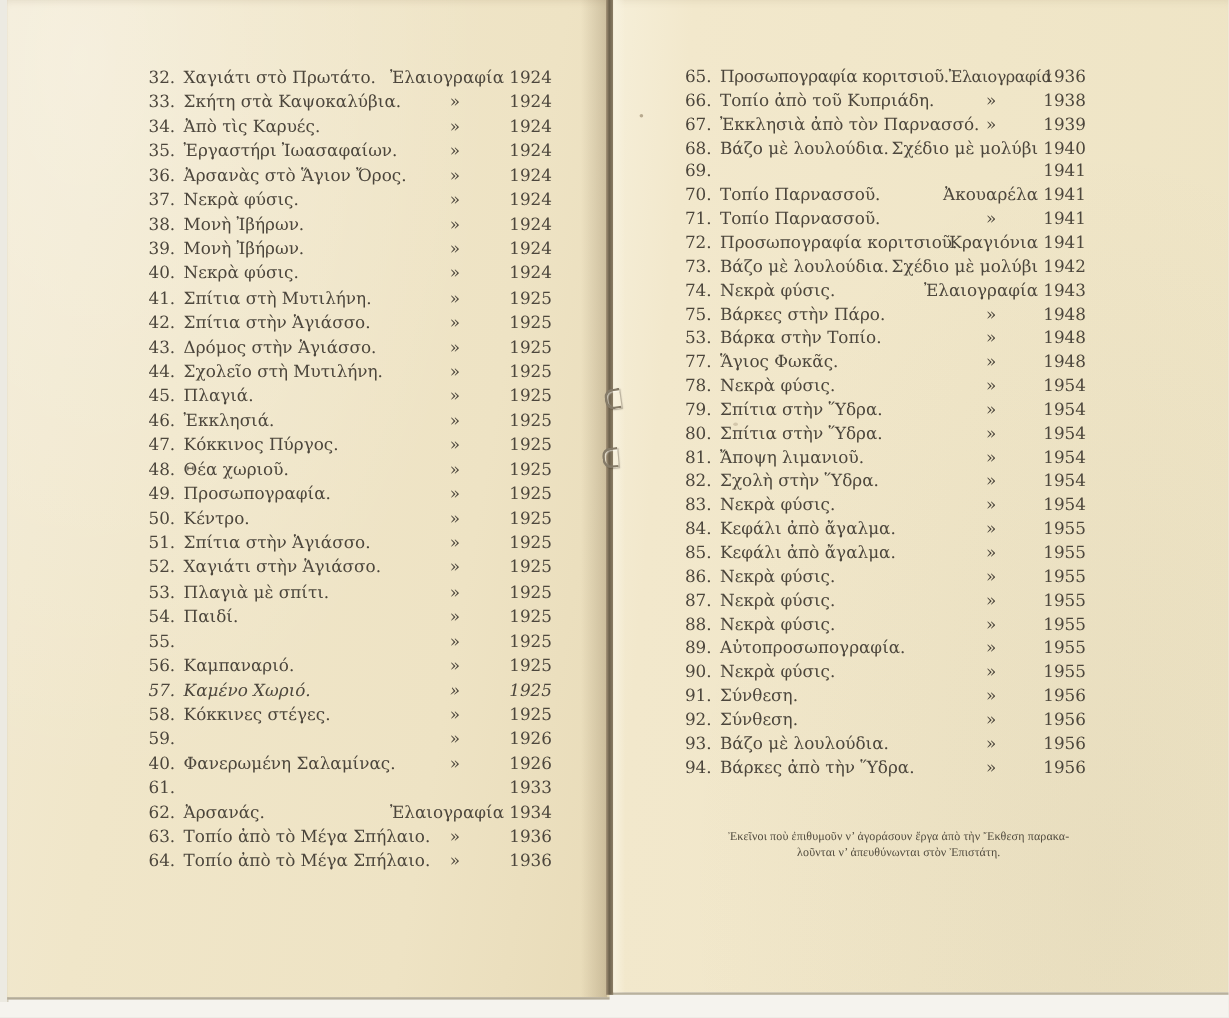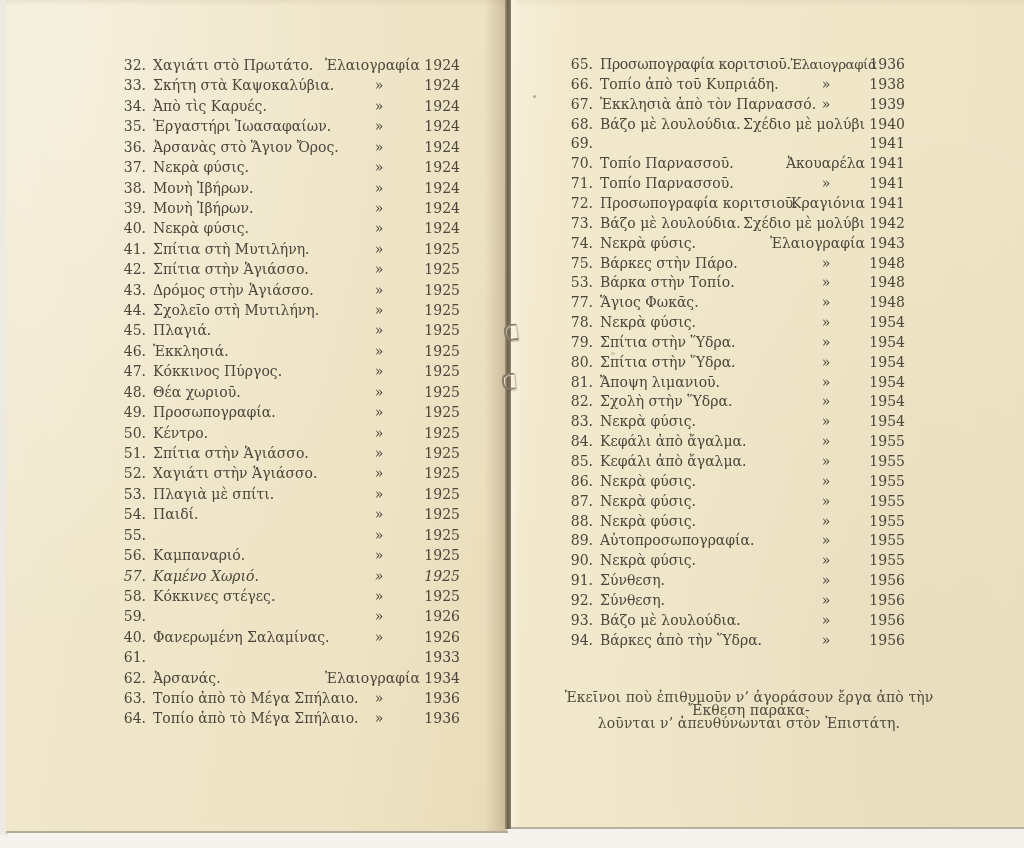--- a/index.html
+++ b/index.html
@@ -67,22 +67,22 @@
   .num{left:0; width:26px; text-align:right;}
   .title{left:33px; white-space:nowrap;}
   .title.cramped{letter-spacing:-0.3px;}
   .medium.ditto{left:247px; width:24px; text-align:center;}
   .medium.anchored{right:40px; white-space:nowrap; text-align:right;}
   .title .medium-inline{position:static; font-size:13.4px; letter-spacing:-0.45px;}
   .year{right:0; width:40px; text-align:right;}
   
   .footnote{
     position:absolute; left:549px; top:691px; width:400px;
-    text-align:center; font-size:14px; line-height:13.2px;
-    color:#514b3e; letter-spacing:0.1px;
+    text-align:center; font-size:10px; line-height:13.2px;
+    color:#514b3e; letter-spacing:0.1px;font-family:Liberation Serif, serif;
   }
 </style>
 </head>
 <body>
 
 <div class="scan">
   <div class="edge-left"></div>
   <div class="page page-left"></div>
   <div class="page page-right"></div>
   <div class="gutter-shade"></div>

